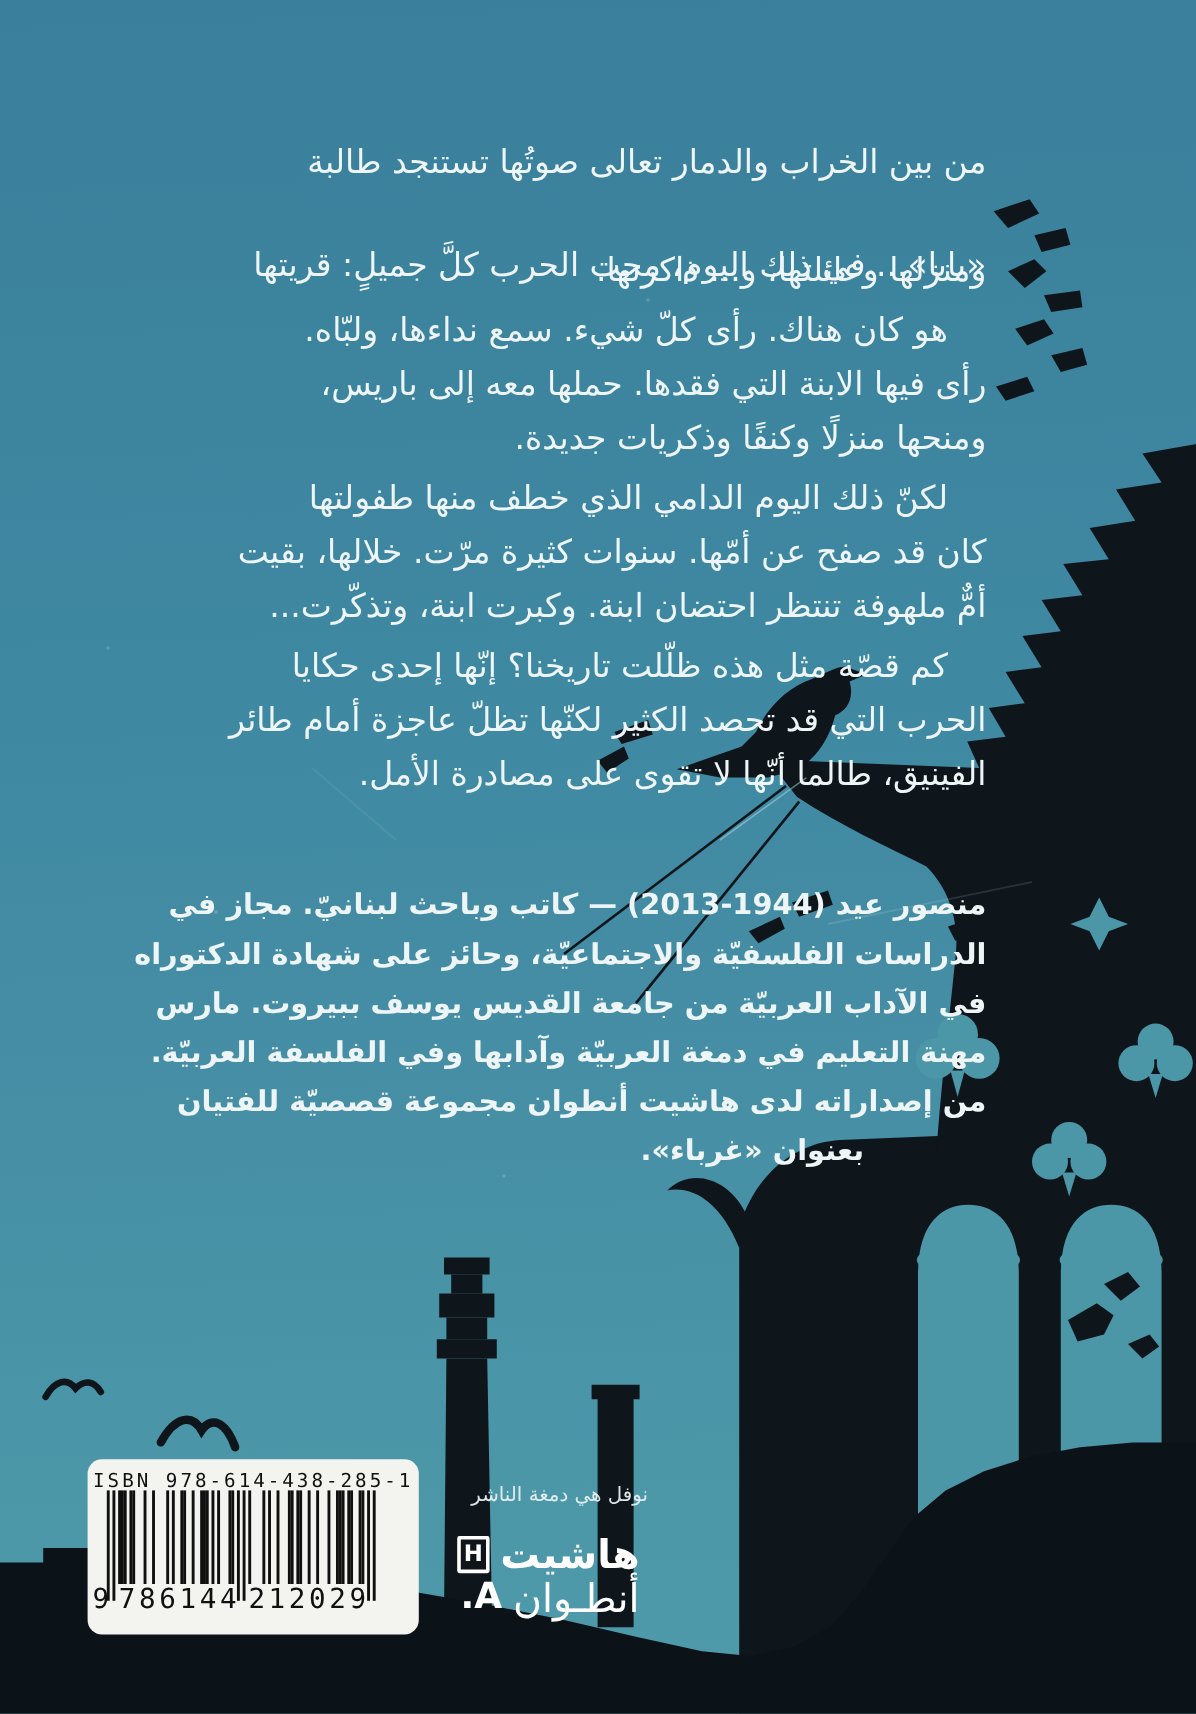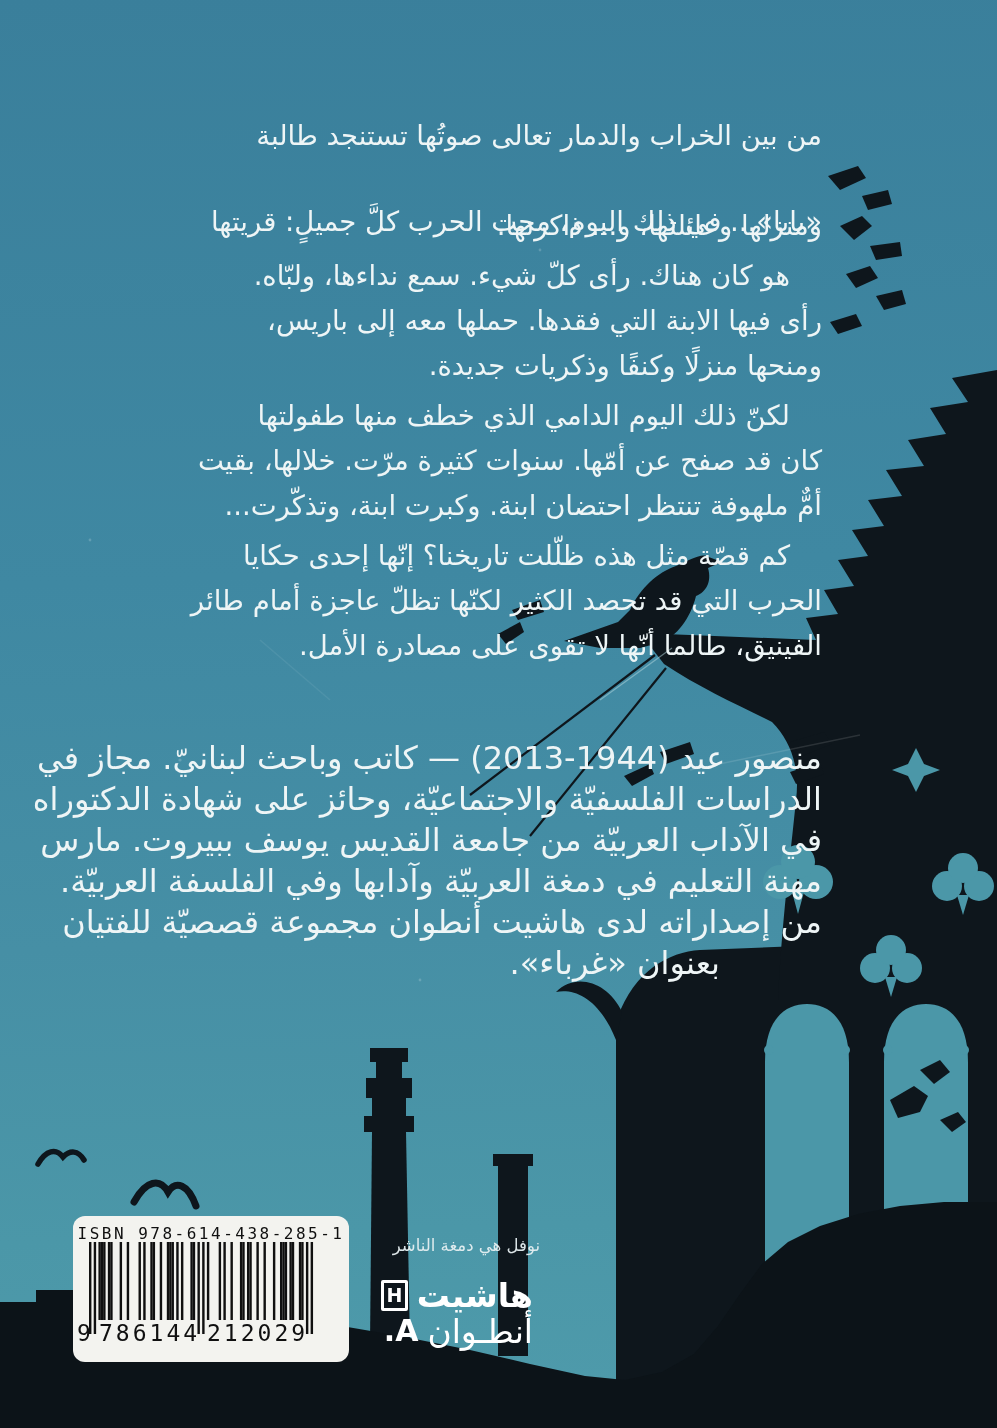--- a/index.html
+++ b/index.html
@@ -17,21 +17,21 @@
   }
   svg.scene{position:absolute;inset:0;display:block;}
   .line{
     position:absolute;
     direction:rtl;
     white-space:nowrap;
     color:var(--text);
     line-height:1;
   }
   .story-line{font-size:27.5px;}
-  .bio-line{font-size:32px;}
+  .bio-line{font-size:24px;font-weight:bold;}
   
   .barcode-box{
     position:absolute;left:73px;top:1216px;width:276px;height:146px;
     background:#f3f3ef;border-radius:12px;color:#101010;
   }
   .isbn-label{
     position:absolute;top:8px;left:0;width:100%;text-align:center;
     font-family:"DejaVu Sans Mono",monospace;
     font-size:16px;letter-spacing:2.5px;white-space:nowrap;
   }

